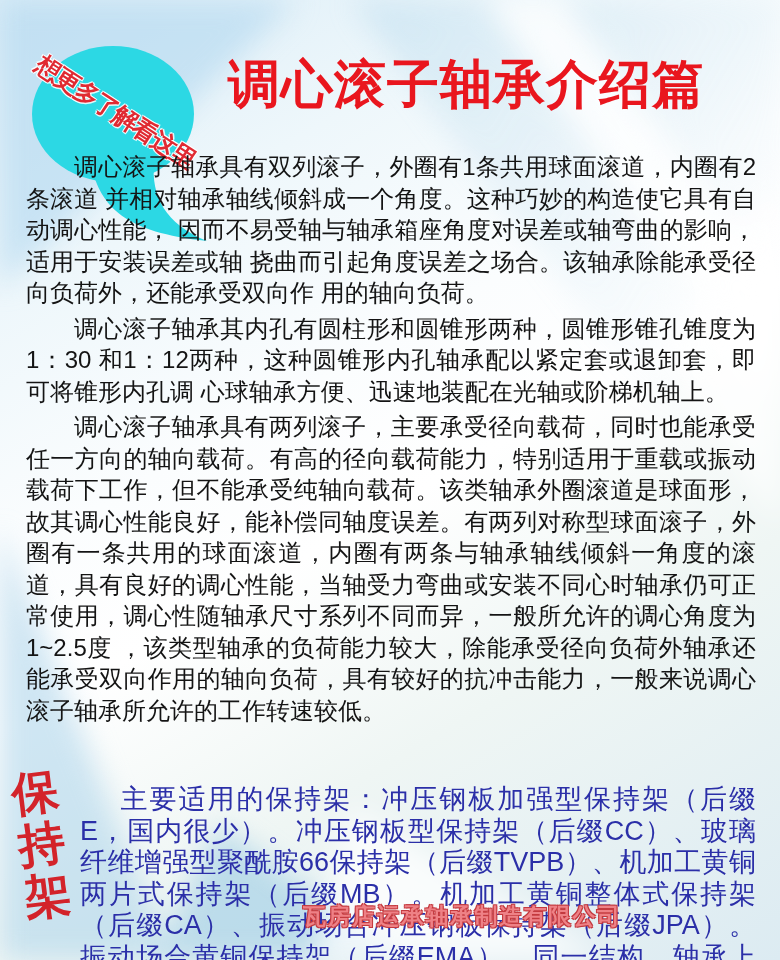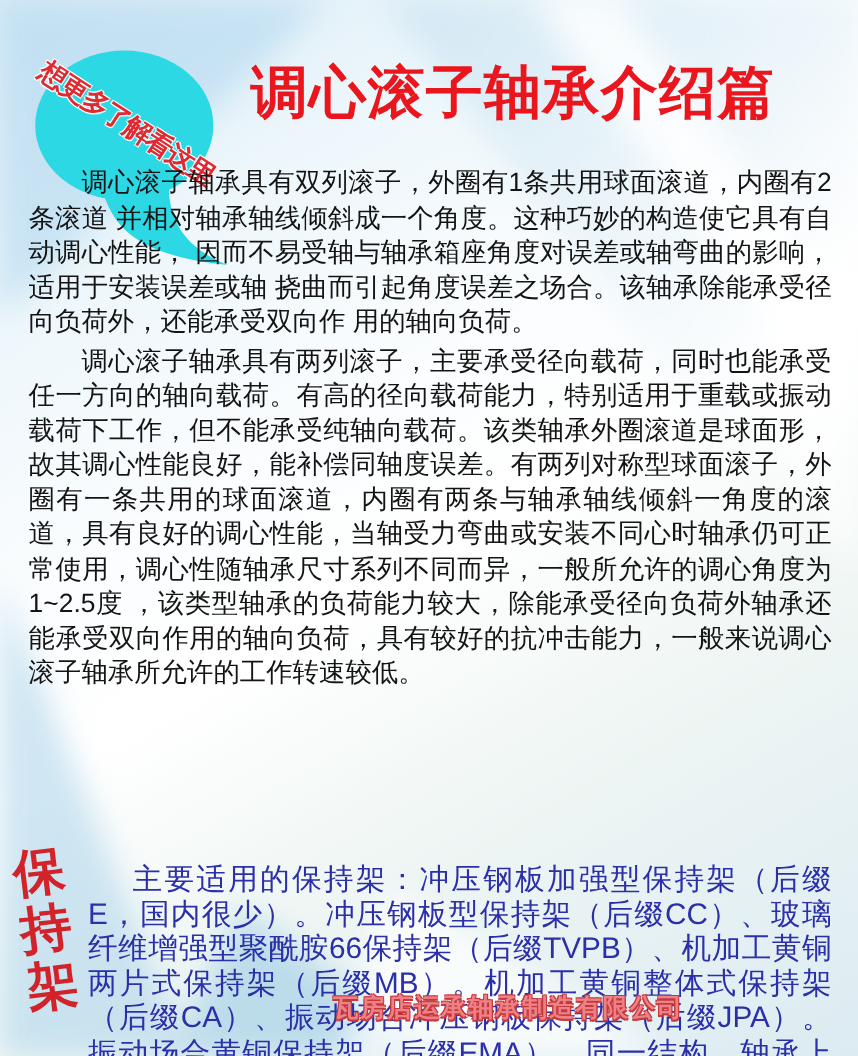--- a/index.html
+++ b/index.html
@@ -94,20 +94,21 @@
       <ellipse cx="88" cy="74" rx="81" ry="68" fill="#2cd8e4"></ellipse>
       <path d="M 66 125 C 76 168, 100 192, 182 201 C 140 184, 126 156, 129 122 Z" fill="#2cd8e4"></path>
     </svg>
     <div id="bubble-text">想更多了解看这里</div>
   </div>
 
   <div id="title">调心滚子轴承介绍篇</div>
 
   <div id="body-text">
     <p>调心滚子轴承具有双列滚子，外圈有1条共用球面滚道，内圈有2条滚道 并相对轴承轴线倾斜成一个角度。这种巧妙的构造使它具有自动调心性能， 因而不易受轴与轴承箱座角度对误差或轴弯曲的影响，适用于安装误差或轴 挠曲而引起角度误差之场合。该轴承除能承受径向负荷外，还能承受双向作 用的轴向负荷。</p>
+    <p>调心滚子轴承其内孔有圆柱形和圆锥形两种，圆锥形锥孔锥度为1：30 和1：12两种，这种圆锥形内孔轴承配以紧定套或退卸套，即可将锥形内孔调 心球轴承方便、迅速地装配在光轴或阶梯机轴上。</p>
     <p>调心滚子轴承具有两列滚子，主要承受径向载荷，同时也能承受任一方向的轴向载荷。有高的径向载荷能力，特别适用于重载或振动载荷下工作，但不能承受纯轴向载荷。该类轴承外圈滚道是球面形，故其调心性能良好，能补偿同轴度误差。有两列对称型球面滚子，外圈有一条共用的球面滚道，内圈有两条与轴承轴线倾斜一角度的滚道，具有良好的调心性能，当轴受力弯曲或安装不同心时轴承仍可正常使用，调心性随轴承尺寸系列不同而异，一般所允许的调心角度为1~2.5度 ，该类型轴承的负荷能力较大，除能承受径向负荷外轴承还能承受双向作用的轴向负荷，具有较好的抗冲击能力，一般来说调心滚子轴承所允许的工作转速较低。</p>
   </div>
 
   <div id="cage-section">
     <div id="cage-label">保持架</div>
     <div id="cage-text">主要适用的保持架：冲压钢板加强型保持架（后缀E，国内很少）。冲压钢板型保持架（后缀CC）、玻璃纤维增强型聚酰胺66保持架（后缀TVPB）、机加工黄铜两片式保持架（后缀MB）。机加工黄铜整体式保持架（后缀CA）、振动场合冲压钢板保持架（后缀JPA）。振动场合黄铜保持架（后缀EMA）。同一结构，轴承上的代号或有不同。</div>
   </div>
 
   <div id="footer">瓦房店运承轴承制造有限公司</div>
 

